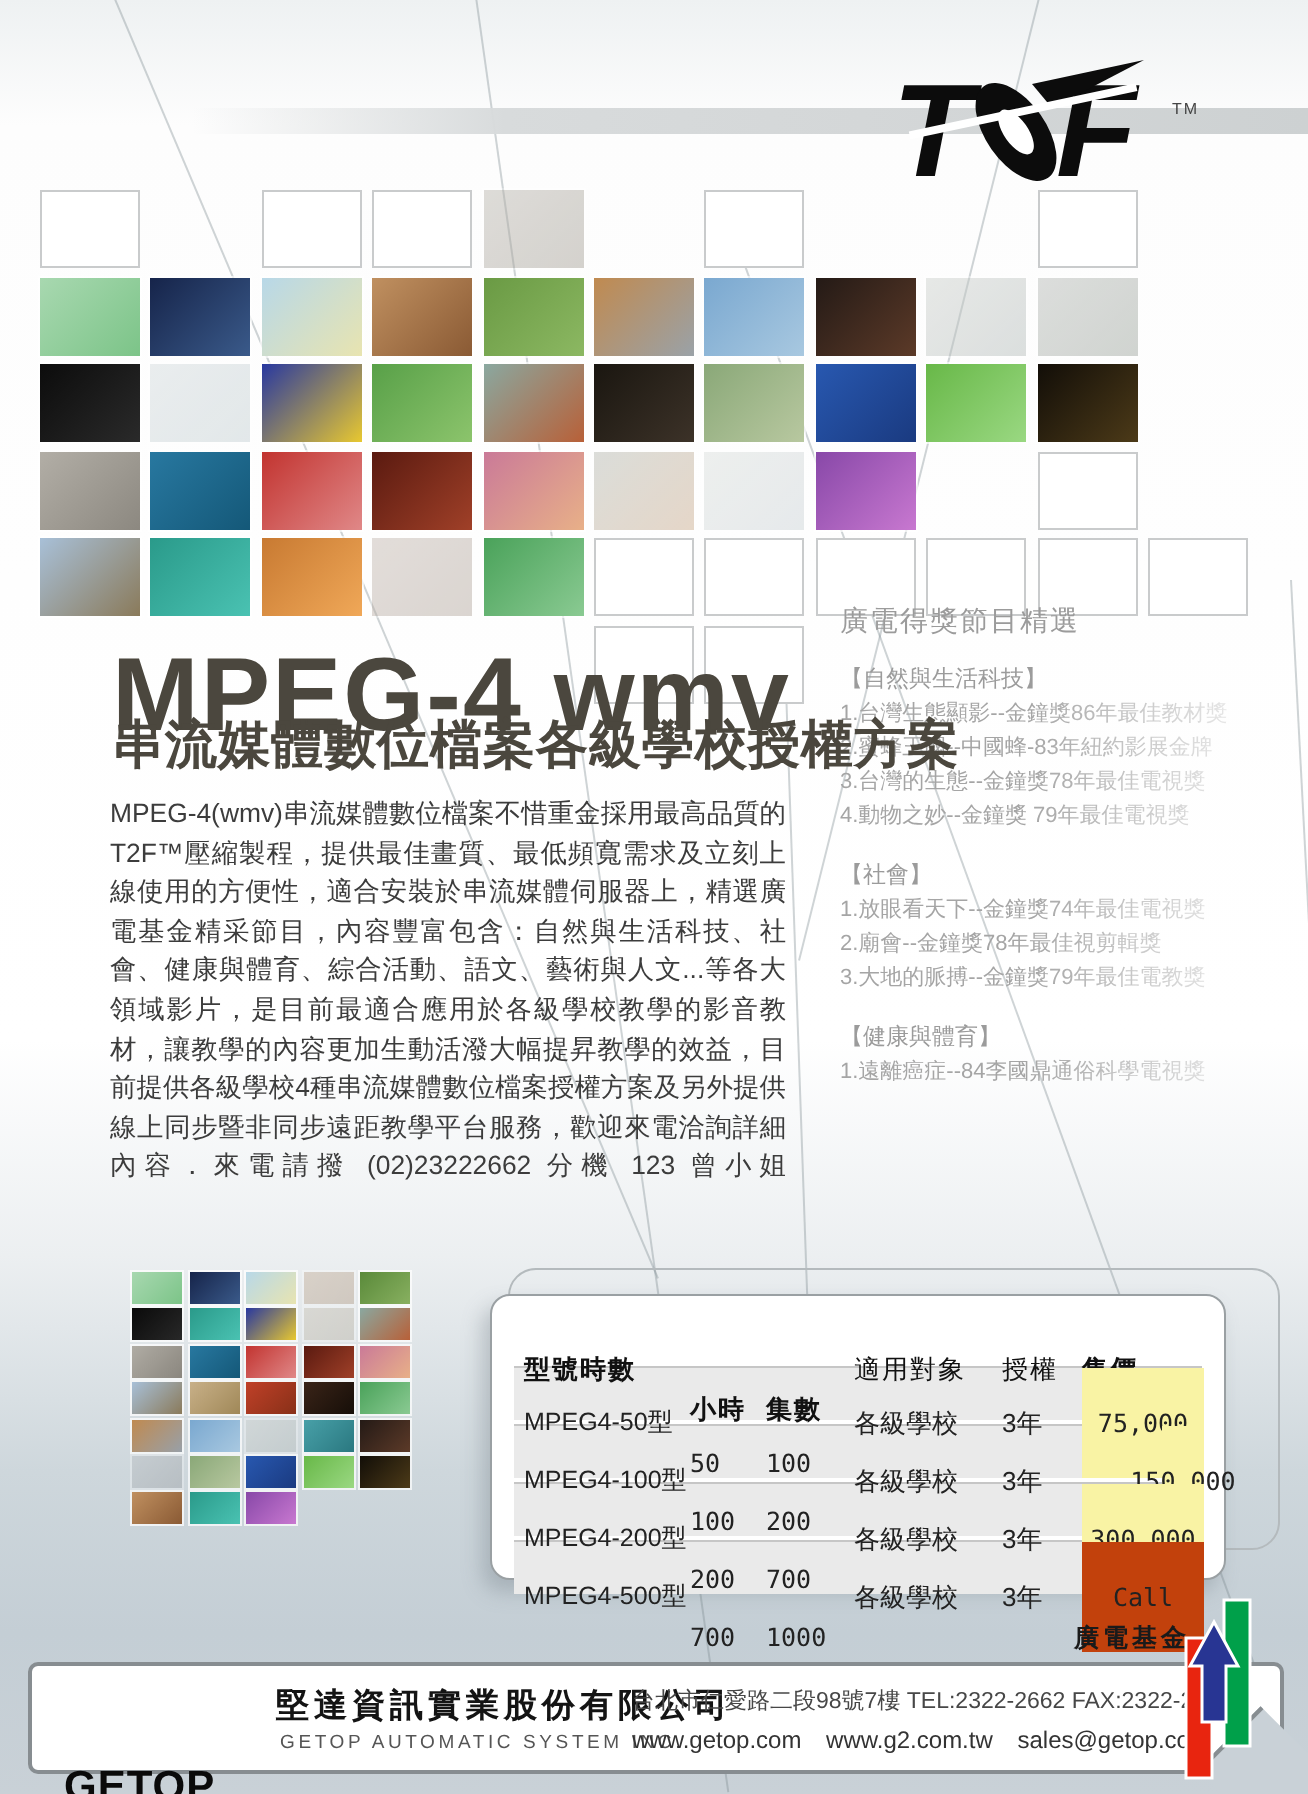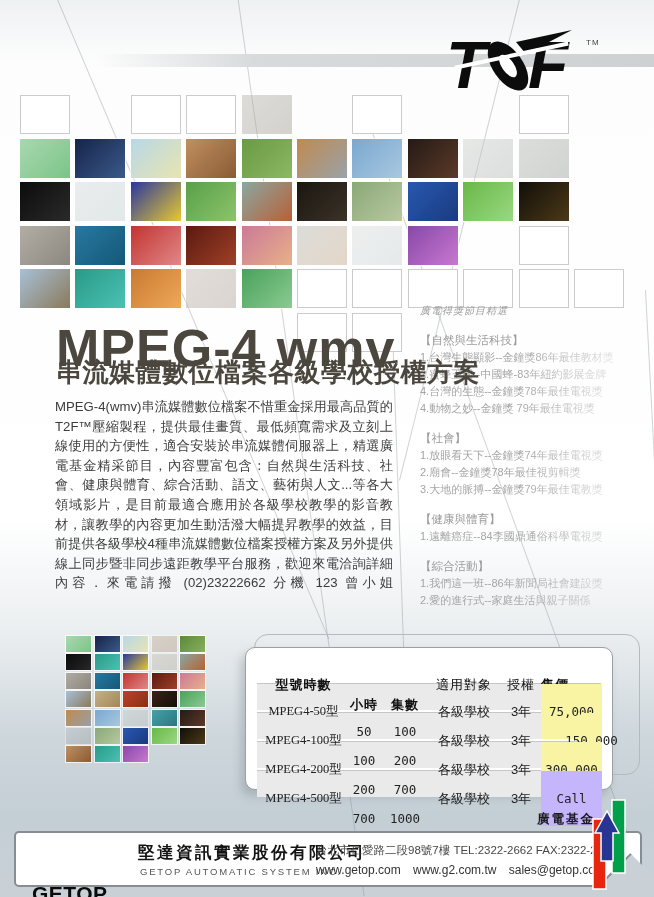--- a/index.html
+++ b/index.html
@@ -8,47 +8,47 @@
     background:linear-gradient(180deg,#eef1f2 0%,#fdfdfd 7%,#ffffff 58%,#eceff1 70%,#ced7dc 82%,#c4ced5 91%,#c9d1d7 100%);}
   .dline{position:absolute;width:1px;background:rgba(130,142,148,.38);transform-origin:top left;}
   
   .band{position:absolute;left:96px;top:54px;width:558px;height:13px;z-index:1;
     background:linear-gradient(90deg,rgba(216,219,220,0),#d8dbdc 28%,#d4d7d8 60%,#cdd1d2);}
   .svc{position:absolute;left:180px;top:50px;width:258px;text-align:right;z-index:2;}
   .svc-en{font-size:13px;color:#8c8c8c;letter-spacing:.5px;}
   .svc-zh{font-size:13.5px;font-weight:700;color:#141414;letter-spacing:2px;margin-top:3px;}
   .t2f{position:absolute;left:446px;top:28px;z-index:3;}
   .t2f svg text{font-family:"Liberation Sans",sans-serif;}
-  .tm{position:absolute;left:586px;top:38px;font-size:8px;color:#444;letter-spacing:1px;z-index:3;}
+  .tm{position:absolute;left:586px;top:50px;font-size:8px;color:#444;letter-spacing:1px;z-index:3;}
   
   #mosaic{position:absolute;inset:0;z-index:1;}
   .tile{position:absolute;width:50px;height:39px;}
   .tile.empty{background:#fff;border:1px solid #c9cbcc;box-sizing:border-box;}
   .tile.photo{box-shadow:0 0 0 1px rgba(255,255,255,.65);}
   .tile.faded{opacity:.45;box-shadow:0 0 0 1px rgba(255,255,255,.65);}
   
   .title1{position:absolute;left:56px;top:318px;font-size:52px;font-weight:700;color:#4b473e;letter-spacing:1px;z-index:6;}
   .title2{position:absolute;left:56px;top:355px;font-size:26px;font-weight:700;color:#4b473e;letter-spacing:.5px;z-index:6;}
   .para{position:absolute;left:55px;top:397px;width:338px;font-size:13.2px;line-height:19.6px;color:#3c3c3c;
     text-align:justify;text-align-last:justify;z-index:4;}
   
   .awards{position:absolute;left:420px;top:302px;width:234px;z-index:2;line-height:17px;}
-  .aw-title{font-size:10px;color:#9b9b9b;letter-spacing:1px;font-style:italic;}
+  .aw-title{font-size:14px;color:#9b9b9b;letter-spacing:1px;}
   .aw-head{margin-top:13px;font-size:11.5px;color:#9b9b9b;}
   .aw-item{font-size:11px;color:#a5a5a5;white-space:nowrap;overflow:hidden;
     -webkit-mask-image:linear-gradient(90deg,#000 40%,rgba(0,0,0,.08) 94%);
             mask-image:linear-gradient(90deg,#000 40%,rgba(0,0,0,.08) 94%);}
   
   .price-outline{position:absolute;left:254px;top:634px;width:384px;height:139px;border:1.5px solid #b4babd;border-radius:14px;z-index:2;}
   .price-panel{position:absolute;left:245px;top:647px;width:368px;height:143px;background:#fff;border:1.5px solid #9aa0a3;
     border-radius:10px;box-shadow:-4px 6px 10px rgba(110,120,130,.35);padding:8px 11px;box-sizing:border-box;z-index:3;}
-  .prow{display:grid;grid-template-columns:88px 38px 44px 74px 40px 61px;align-items:center;text-align:center;}
+  .prow{display:grid;grid-template-columns:88px 38px 44px 74px 40px 61px;align-items:center;}
   .phead{height:25px;font-weight:700;font-size:13px;color:#111;letter-spacing:1px;}
   .pdata{height:26px;margin-top:3px;background:#eaeaea;box-shadow:0 -1px 0 #c6c6c6;font-size:13px;color:#222;}
-  .c-model{font-family:Liberation Serif, serif;font-size:12.5px;padding-left:5px;}
+  .c-model{font-family:Liberation Sans, sans-serif;font-size:12.5px;padding-left:5px;}
   .c-num{font-family:"DejaVu Sans Mono",monospace;font-size:12.5px;margin-top:40px;}
   .c-txt{font-size:13px;font-weight:400;}
   .c-price{height:100%;display:flex;align-items:center;justify-content:center;font-family:"DejaVu Sans Mono",monospace;font-size:12.5px;}
   .phead .c-model,.phead .c-num,.phead .c-price{font-family:"Liberation Sans",sans-serif;font-weight:700;font-size:13px;}
   .phead .c-price{background:none;justify-content:flex-start;}
   
   #mini{position:absolute;inset:0;z-index:1;}
   .mini{position:absolute;width:25px;height:16px;box-shadow:0 0 0 1px rgba(255,255,255,.7);}
   .mini.faded{opacity:.4;}
   
@@ -146,37 +146,32 @@
   <div class="title2">串流媒體數位檔案各級學校授權方案</div>
   <div class="para">MPEG-4(wmv)串流媒體數位檔案不惜重金採用最高品質的T2F™壓縮製程，提供最佳畫質、最低頻寬需求及立刻上線使用的方便性，適合安裝於串流媒體伺服器上，精選廣電基金精采節目，內容豐富包含：自然與生活科技、社會、健康與體育、綜合活動、語文、藝術與人文...等各大領域影片，是目前最適合應用於各級學校教學的影音教材，讓教學的內容更加生動活潑大幅提昇教學的效益，目前提供各級學校4種串流媒體數位檔案授權方案及另外提供線上同步暨非同步遠距教學平台服務，歡迎來電洽詢詳細內容．來電請撥 (02)23222662 分機 123 曾小姐</div>
 
   <div class="awards">
     <div class="aw-title">廣電得獎節目精選</div>
     <div id="awards-sections">
         <div class="aw-sec">
           <div class="aw-head">【自然與生活科技】</div>
           <div class="aw-item">1.台灣生態顯影--金鐘獎86年最佳教材獎</div>
           <div class="aw-item">2.蜜蜂王國--中國蜂-83年紐約影展金牌</div>
-          <div class="aw-item">4.台灣的生態--金鐘獎78年最佳電視獎</div>
+          <div class="aw-item">3.台灣的生態--金鐘獎78年最佳電視獎</div>
           <div class="aw-item">4.動物之妙--金鐘獎 79年最佳電視獎</div>
         </div>
         <div class="aw-sec">
           <div class="aw-head">【社會】</div>
           <div class="aw-item">1.放眼看天下--金鐘獎74年最佳電視獎</div>
           <div class="aw-item">2.廟會--金鐘獎78年最佳視剪輯獎</div>
           <div class="aw-item">3.大地的脈搏--金鐘獎79年最佳電教獎</div>
         </div>
         <div class="aw-sec">
           <div class="aw-head">【健康與體育】</div>
           <div class="aw-item">1.遠離癌症--84李國鼎通俗科學電視獎</div>
-        </div>
-        <div class="aw-sec">
-          <div class="aw-head">【綜合活動】</div>
-          <div class="aw-item">1.我們這一班--86年新聞局社會建設獎</div>
-          <div class="aw-item">2.愛的進行式--家庭生活與親子關係</div>
         </div>
       </div>
   </div>
 
   <div id="mini">
       <div class="mini" style="left: 66px; top: 636px; background: linear-gradient(135deg, rgb(168, 216, 176), rgb(124, 196, 136));"></div>
       <div class="mini" style="left: 94.6px; top: 636px; background: linear-gradient(135deg, rgb(22, 36, 74), rgb(58, 90, 138));"></div>
       <div class="mini" style="left: 123.2px; top: 636px; background: linear-gradient(135deg, rgb(184, 216, 232), rgb(232, 228, 176));"></div>
       <div class="mini faded" style="left: 151.8px; top: 636px; background: linear-gradient(135deg, rgb(192, 168, 144), rgb(176, 152, 128));"></div>
       <div class="mini" style="left: 180.4px; top: 636px; background: linear-gradient(135deg, rgb(90, 138, 58), rgb(136, 176, 96));"></div>
@@ -244,21 +239,21 @@
           <div class="c-txt">各級學校</div>
           <div class="c-txt">3年</div>
           <div class="c-price" style="background: rgb(249, 243, 164);">300,000</div>
         </div>
         <div class="prow pdata">
           <div class="c-model">MPEG4-500型</div>
           <div class="c-num">700</div>
           <div class="c-num">1000</div>
           <div class="c-txt">各級學校</div>
           <div class="c-txt">3年</div>
-          <div class="c-price" style="background: #c4b5fd;">Call</div>
+          <div class="c-price" style="background: #c2410c;">Call</div>
         </div>
       </div>
   </div>
 
   <div class="fund-label">廣電基金</div>
   <div class="fbar">
     <div class="fnotch"></div>
     <div class="getop-block">
       <span class="getop-word">GETOP</span>
       <div class="getop-box">PROFESSIONAL DIGITAL VIDEO</div>

